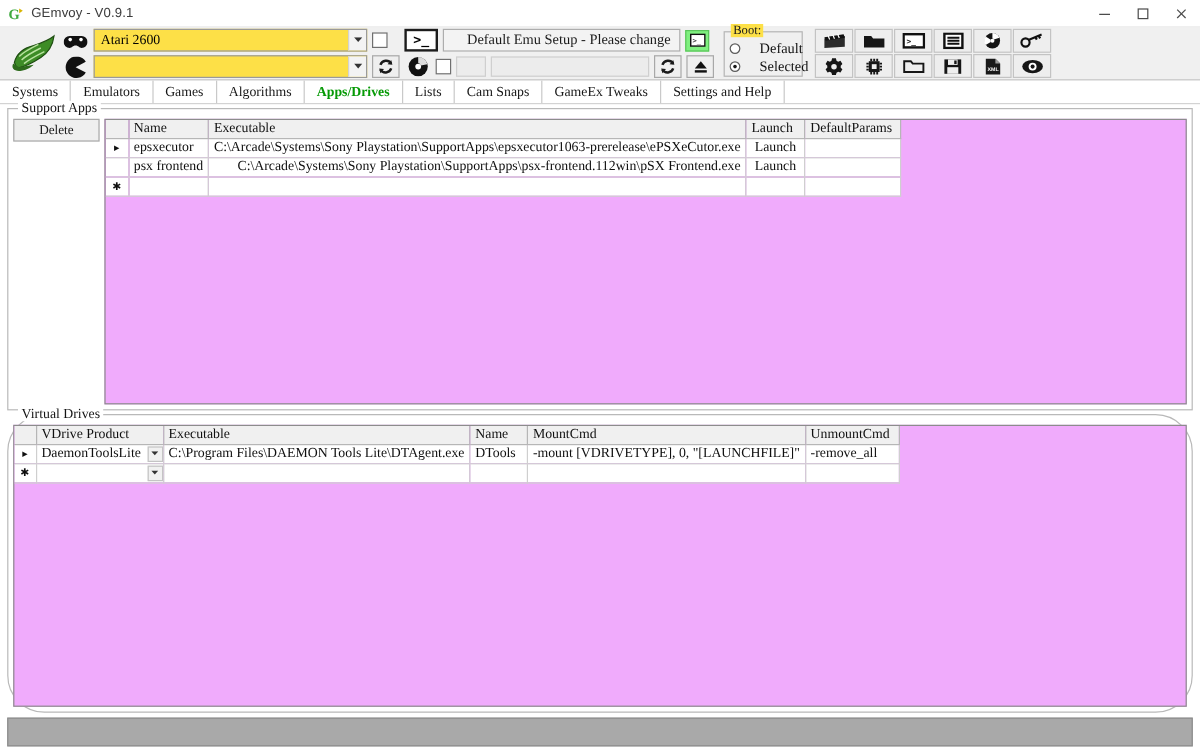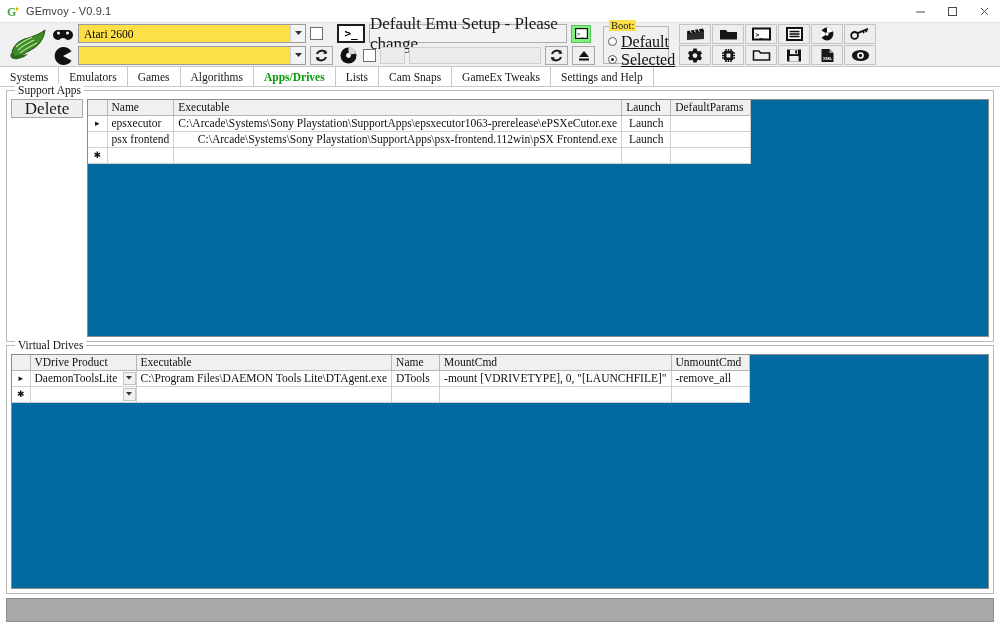--- a/index.html
+++ b/index.html
@@ -108,21 +108,21 @@
     background: #ffffff;
     display: flex; align-items: center; justify-content: center;
     font-family: "DejaVu Sans Mono", monospace;
     font-size: 11px; font-weight: bold; color: #000;
   }
   .emu-setup-btn {
     width: 198px; height: 19px;
     border: 1px solid #adadad;
     background: #f3f3f3;
     display: flex; align-items: center; justify-content: center;
-    font-size: 17px; color: #1a1a1a;
+    font-size: 12px; color: #1a1a1a; padding-left: 12px;
   }
   .green-icon-btn {
     width: 20px; height: 18px;
     background: #7ff07f;
     border: 1px solid #5ac45a;
     display: flex; align-items: center; justify-content: center;
   }
   .dis-field {
     height: 17px;
     background: #ececec;
@@ -136,24 +136,23 @@
     position: relative;
     margin-left: 8px;
     flex: 0 0 66px;
   }
   .boot-legend {
     position: absolute; top: -7px; left: 5px;
     background: #fde047;
     font-size: 10.5px; padding: 0 2px; color: #1a1a1a;
   }
   .radio-row {
-    display: flex; align-items: center; gap: 4px;
-    font-size: 16px; color: #111;
+    display: flex; align-items: center; gap: 16px;
+    font-size: 12px; color: #111;
     padding-left: 4px;
-    text-decoration: underline;
   }
   .radio-row:first-of-type { margin-top: 6px; }
   .radio {
     width: 9px; height: 9px; border-radius: 50%;
     border: 1px solid #5c5c5c; background: #fff;
     position: relative; flex: 0 0 9px;
   }
   .radio.on::after {
     content: ""; position: absolute;
     left: 2px; top: 2px; width: 3px; height: 3px;
@@ -206,42 +205,42 @@
     display: flex; flex-direction: column;
   }
   .group-legend {
     position: absolute; top: -7px; left: 8px;
     background: #ffffff;
     padding: 0 3px;
     font-size: 11.5px;
     color: #141414;
   }
   #support-apps-group { flex: 0 0 252px; }
-  #virtual-drives-group { flex: 1; min-height: 0; }
+  #virtual-drives-group { flex: 1; min-height: 0; border-radius: 31px; }
   .group-body {
     flex: 1; display: flex;
     padding: 8px 4px 4px 4px;
     min-height: 0;
   }
   .left-pane {
     flex: 0 0 76px;
     padding-top: 0px;
   }
   .delete-btn {
     width: 72px; height: 19px;
     border: 1px solid #a9a9a9;
     background: #efefef;
     display: flex; align-items: center; justify-content: center;
-    font-size: 17px; color: #1a1a1a;
+    font-size: 11px; color: #1a1a1a;
   }
   
   .grid-wrap {
     flex: 1;
     border: 1px solid #8c8c8c;
-    background: #0369a1;
+    background: #f0abfc;
     overflow: hidden;
     min-height: 0;
   }
   table.grid {
     border-collapse: collapse;
     font-size: 11.5px;
     table-layout: fixed;
   }
   table.grid th {
     background: #f0f0f0;

